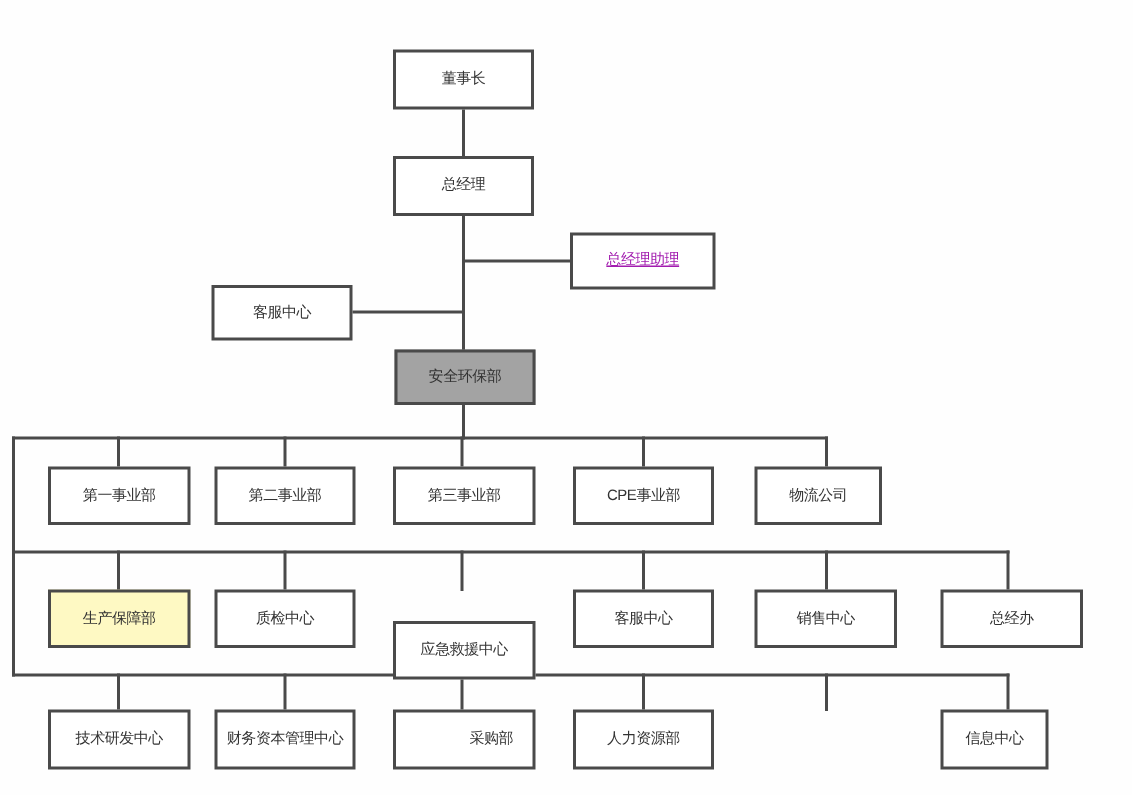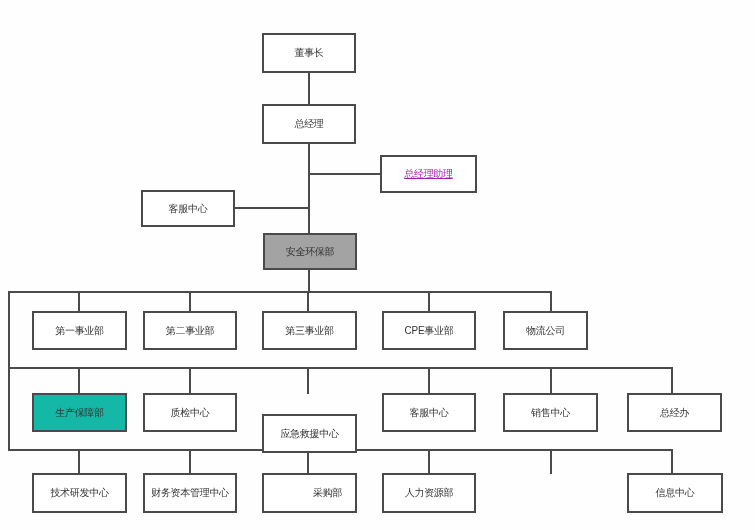--- a/index.html
+++ b/index.html
@@ -60,24 +60,24 @@
     <div class="node" style="left: 262px; top: 33px; width: 94px; height: 40px; border-color: rgb(74, 74, 74); background: rgb(255, 255, 255); color: rgb(51, 51, 51);">董事长</div>
     <div class="node" style="left: 262px; top: 104px; width: 94px; height: 40px; border-color: rgb(74, 74, 74); background: rgb(255, 255, 255); color: rgb(51, 51, 51);">总经理</div>
     <div class="node" style="left: 380px; top: 155px; width: 97px; height: 38px; border-color: rgb(74, 74, 74); background: rgb(255, 255, 255); color: #a21caf; text-decoration: underline;">总经理助理</div>
     <div class="node" style="left: 141px; top: 190px; width: 94px; height: 37px; border-color: rgb(74, 74, 74); background: rgb(255, 255, 255); color: rgb(51, 51, 51);">客服中心</div>
     <div class="node" style="left: 263px; top: 233px; width: 94px; height: 37px; border-color: rgb(74, 74, 74); background: #a3a3a3; color: rgb(51, 51, 51);">安全环保部</div>
     <div class="node" style="left: 32px; top: 311px; width: 95px; height: 39px; border-color: rgb(74, 74, 74); background: rgb(255, 255, 255); color: rgb(51, 51, 51);">第一事业部</div>
     <div class="node" style="left: 143px; top: 311px; width: 94px; height: 39px; border-color: rgb(74, 74, 74); background: rgb(255, 255, 255); color: rgb(51, 51, 51);">第二事业部</div>
     <div class="node" style="left: 262px; top: 311px; width: 95px; height: 39px; border-color: rgb(74, 74, 74); background: rgb(255, 255, 255); color: rgb(51, 51, 51);">第三事业部</div>
     <div class="node" style="left: 382px; top: 311px; width: 94px; height: 39px; border-color: rgb(74, 74, 74); background: rgb(255, 255, 255); color: rgb(51, 51, 51);">CPE事业部</div>
     <div class="node" style="left: 503px; top: 311px; width: 85px; height: 39px; border-color: rgb(74, 74, 74); background: rgb(255, 255, 255); color: rgb(51, 51, 51);">物流公司</div>
-    <div class="node" style="left: 32px; top: 393px; width: 95px; height: 39px; border-color: rgb(74, 74, 74); background: #14b8a6; color: rgb(51, 51, 51);">生产保障部</div>
+    <div class="node" style="left: 32px; top: 393px; width: 95px; height: 39px; border-color: rgb(74, 74, 74); background: #fef9c3; color: rgb(51, 51, 51);">生产保障部</div>
     <div class="node" style="left: 143px; top: 393px; width: 94px; height: 39px; border-color: rgb(74, 74, 74); background: rgb(255, 255, 255); color: rgb(51, 51, 51);">质检中心</div>
     <div class="node" style="left: 262px; top: 414px; width: 95px; height: 39px; border-color: rgb(74, 74, 74); background: rgb(255, 255, 255); color: rgb(51, 51, 51);">应急救援中心</div>
     <div class="node" style="left: 382px; top: 393px; width: 94px; height: 39px; border-color: rgb(74, 74, 74); background: rgb(255, 255, 255); color: rgb(51, 51, 51);">客服中心</div>
     <div class="node" style="left: 503px; top: 393px; width: 95px; height: 39px; border-color: rgb(74, 74, 74); background: rgb(255, 255, 255); color: rgb(51, 51, 51);">销售中心</div>
     <div class="node" style="left: 627px; top: 393px; width: 95px; height: 39px; border-color: rgb(74, 74, 74); background: rgb(255, 255, 255); color: rgb(51, 51, 51);">总经办</div>
     <div class="node" style="left: 32px; top: 473px; width: 95px; height: 40px; border-color: rgb(74, 74, 74); background: rgb(255, 255, 255); color: rgb(51, 51, 51);">技术研发中心</div>
     <div class="node" style="left: 143px; top: 473px; width: 94px; height: 40px; border-color: rgb(74, 74, 74); background: rgb(255, 255, 255); color: rgb(51, 51, 51);">财务资本管理中心</div>
     <div class="node" style="left: 262px; top: 473px; width: 95px; height: 40px; border-color: rgb(74, 74, 74); background: rgb(255, 255, 255); color: rgb(51, 51, 51); padding-left: 38px;">采购部</div>
     <div class="node" style="left: 382px; top: 473px; width: 94px; height: 40px; border-color: rgb(74, 74, 74); background: rgb(255, 255, 255); color: rgb(51, 51, 51);">人力资源部</div>
-    <div class="node" style="left: 627px; top: 473px; width: 96px; height: 40px; border-color: rgb(74, 74, 74); background: rgb(255, 255, 255); color: rgb(51, 51, 51);">信息中心</div>
+    <div class="node" style="left: 627px; top: 473px; width: 72px; height: 40px; border-color: rgb(74, 74, 74); background: rgb(255, 255, 255); color: rgb(51, 51, 51);">信息中心</div>
   </div>
 
 </body></html>

